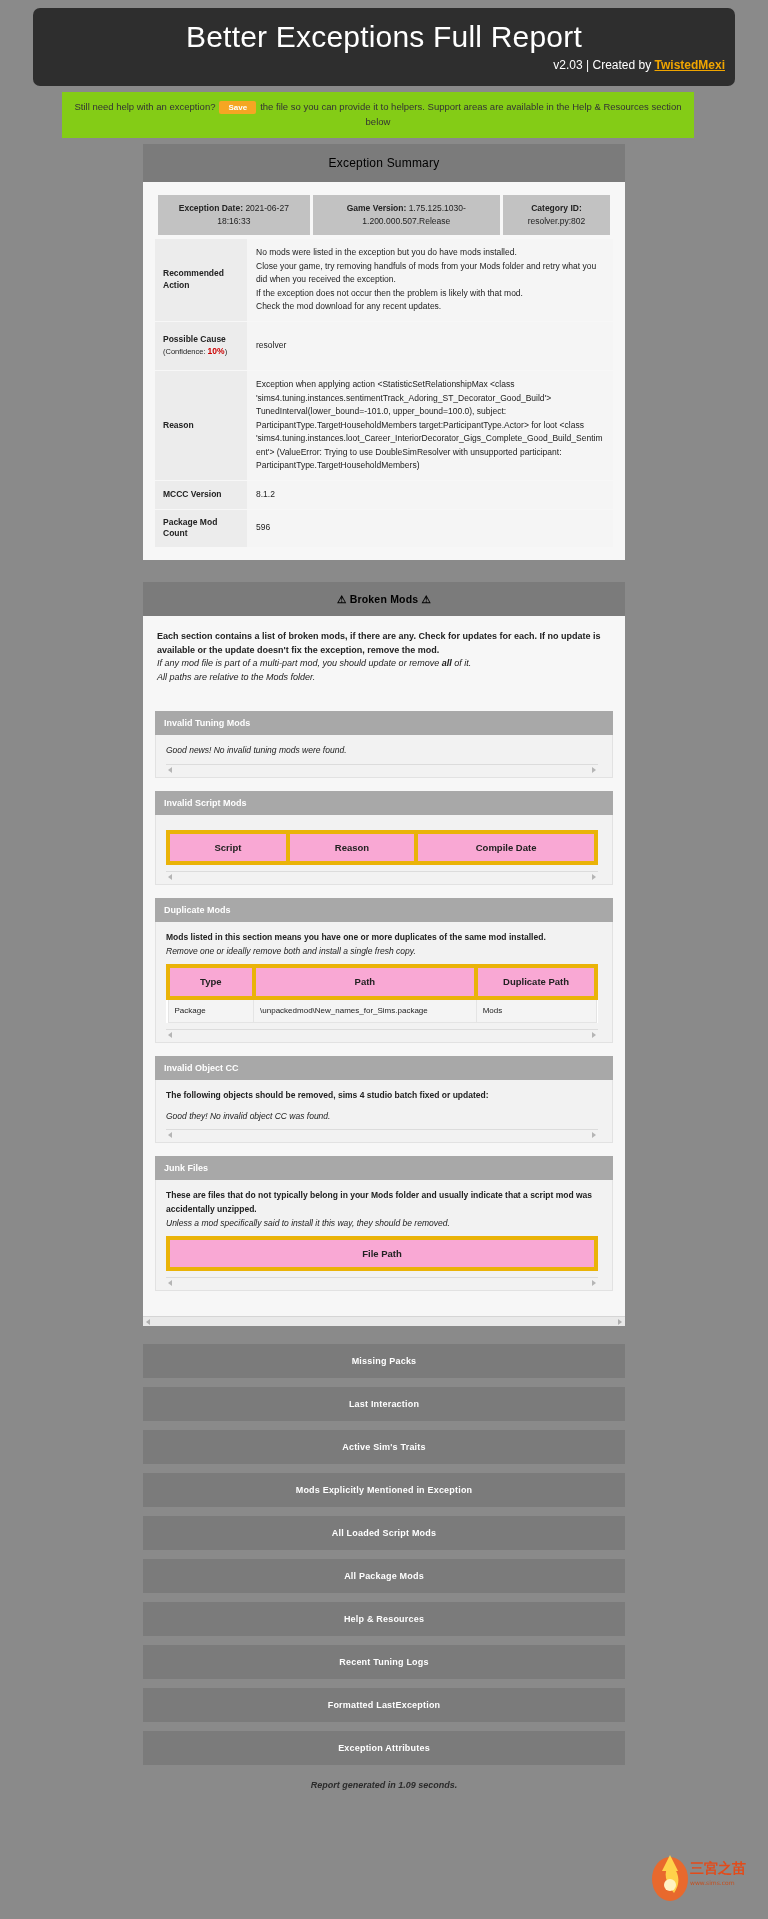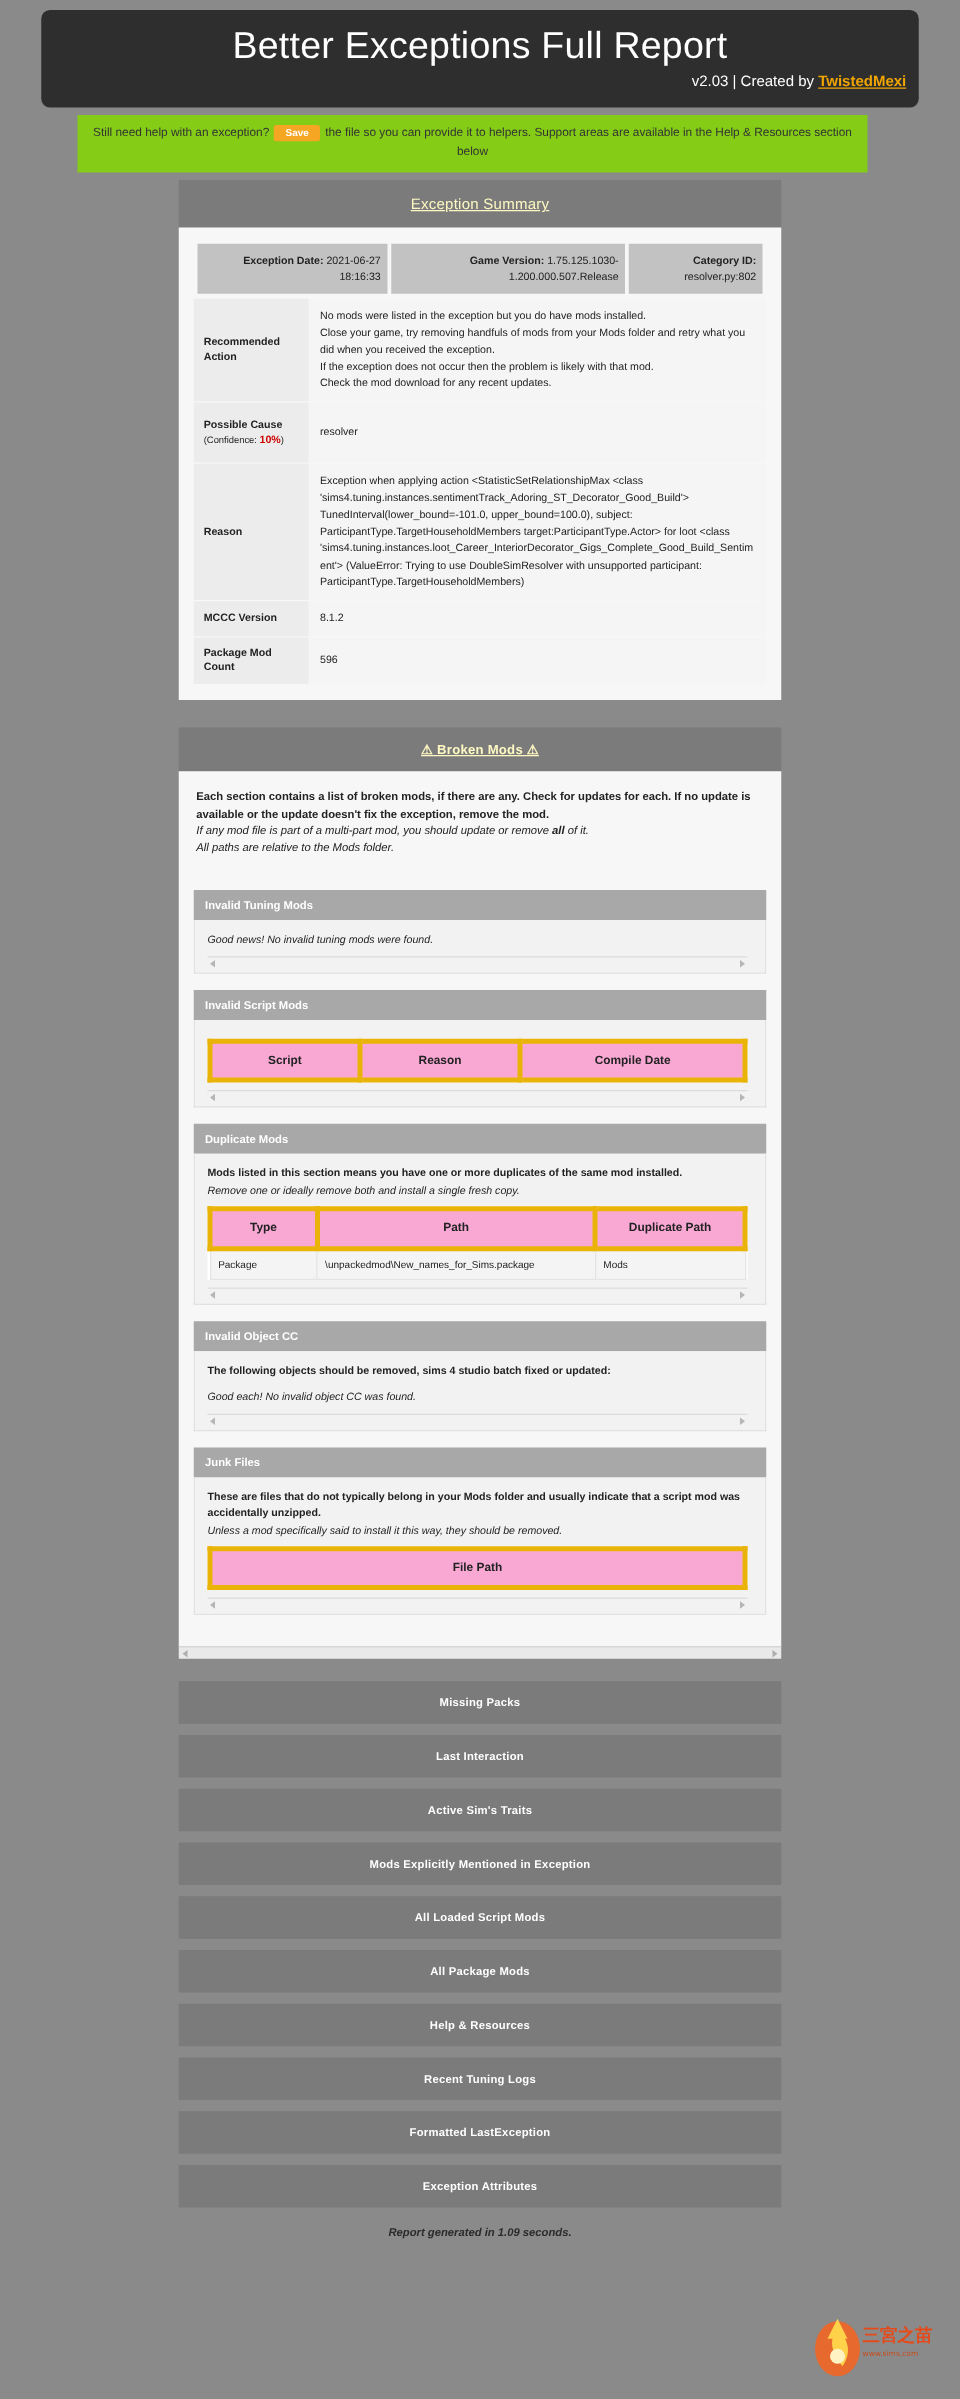--- a/index.html
+++ b/index.html
@@ -62,39 +62,38 @@
     font-weight: bold;
     padding: 2px 9px;
     border-radius: 2px;
     margin: 0 4px;
     vertical-align: middle;
     border: none;
     cursor: pointer;
   }
   .panel-head {
     background: #7b7b7b;
-    color: #fef9c3;
+    color: #000000;
     text-align: center;
     font-size: 12px;
     padding: 12px 6px;
     letter-spacing: .2px;
-    text-decoration: underline;
   }
   .panel-head.bold { font-weight: bold; font-size: 10.5px; padding: 11px 6px; }
   .panel-body {
     background: #f7f7f7;
     padding: 10px 12px 12px 12px;
   }
   
   .summary-outer { margin: 6px 143px 0 143px; }
   .sumtable { width: 100%; border-collapse: separate; border-spacing: 3px; }
   .sumtable td { font-size: 8.5px; vertical-align: middle; }
   .meta-cell {
     background: #c2c2c2;
-    text-align: right;
+    text-align: center;
     padding: 7px 5px;
     line-height: 1.5;
     font-size: 8.5px;
   }
   .meta-cell b { font-weight: bold; }
   .row-label {
     background: #ececec;
     font-weight: bold;
     padding: 7px 8px;
     width: 92px;
@@ -352,21 +351,21 @@
           </tbody>
             </table>
           <div class="scrollbar"></div>
         </div>
       </div>
 
       <div class="subpanel">
         <div class="subpanel-head">Invalid Object CC</div>
         <div class="subpanel-body">
           <div class="b">The following objects should be removed, sims 4 studio batch fixed or updated:</div>
-          <div class="i" style="margin-top:7px">Good each! No invalid object CC was found.</div>
+          <div class="i" style="margin-top:7px">Good they! No invalid object CC was found.</div>
           <div class="scrollbar"></div>
         </div>
       </div>
 
       <div class="subpanel">
         <div class="subpanel-head">Junk Files</div>
         <div class="subpanel-body">
           <div class="b">These are files that do not typically belong in your Mods folder and usually indicate that a script mod was accidentally unzipped.</div>
           <div class="i">Unless a mod specifically said to install it this way, they should be removed.</div>
           <table class="dtable single">

